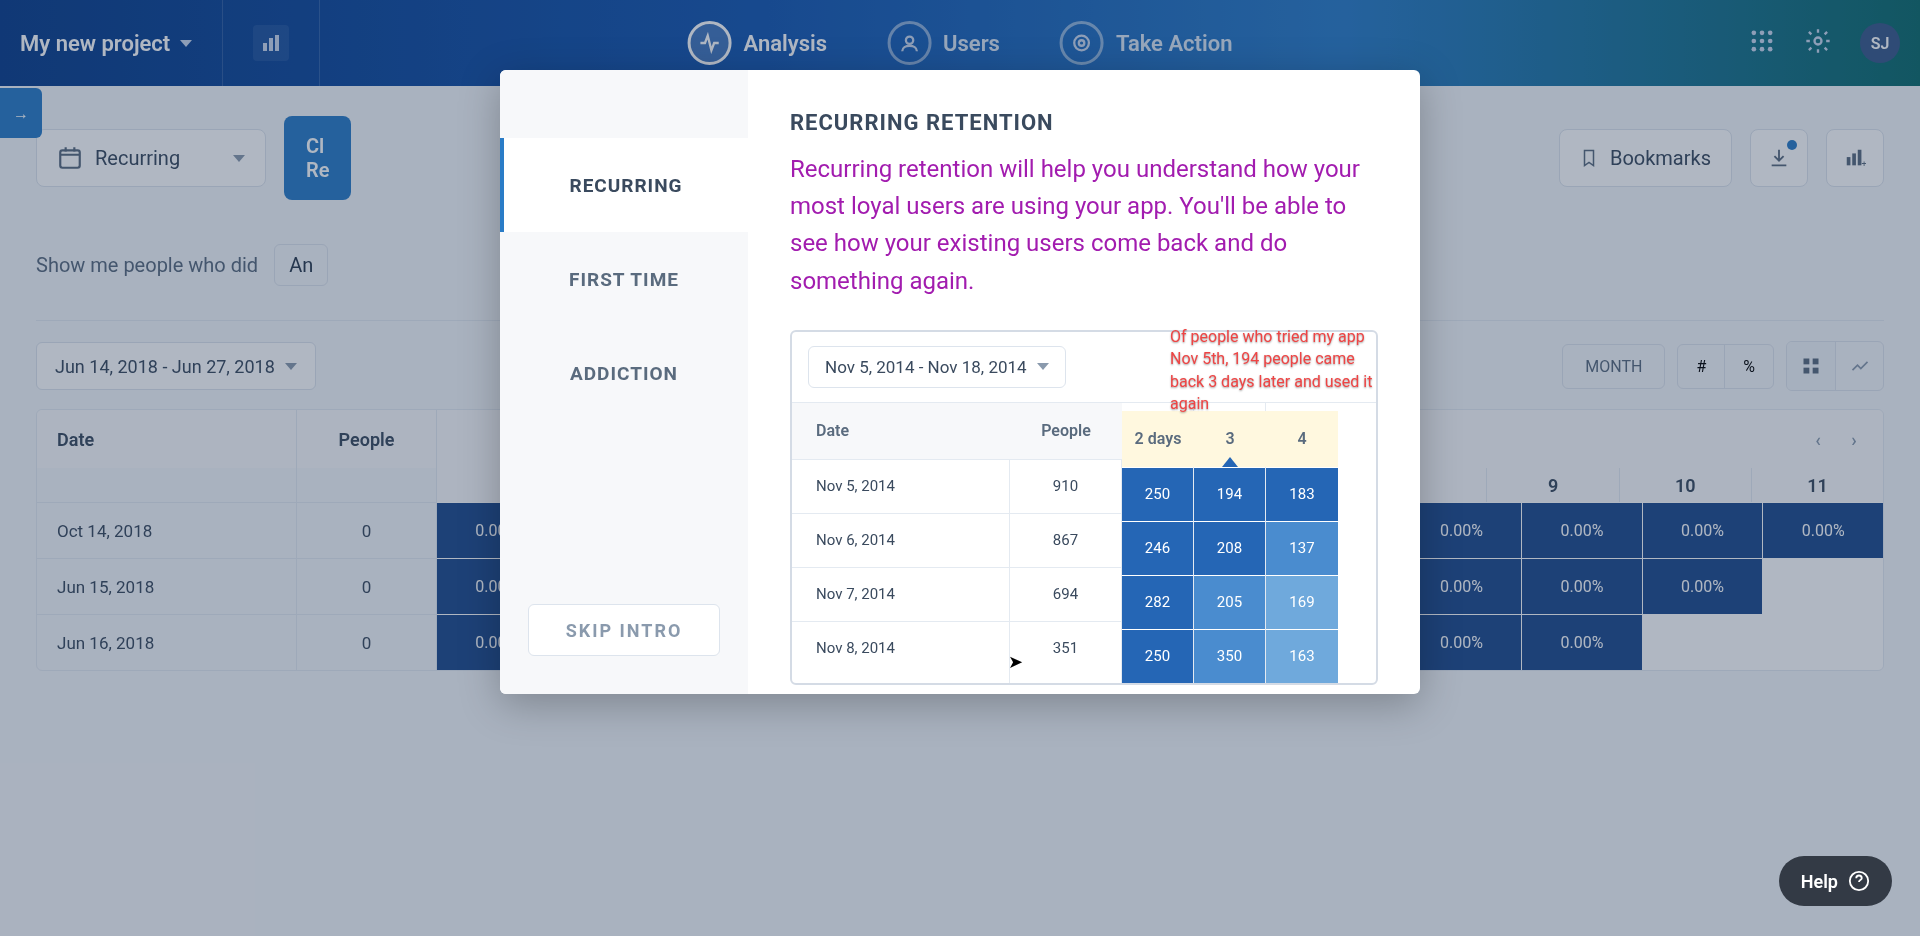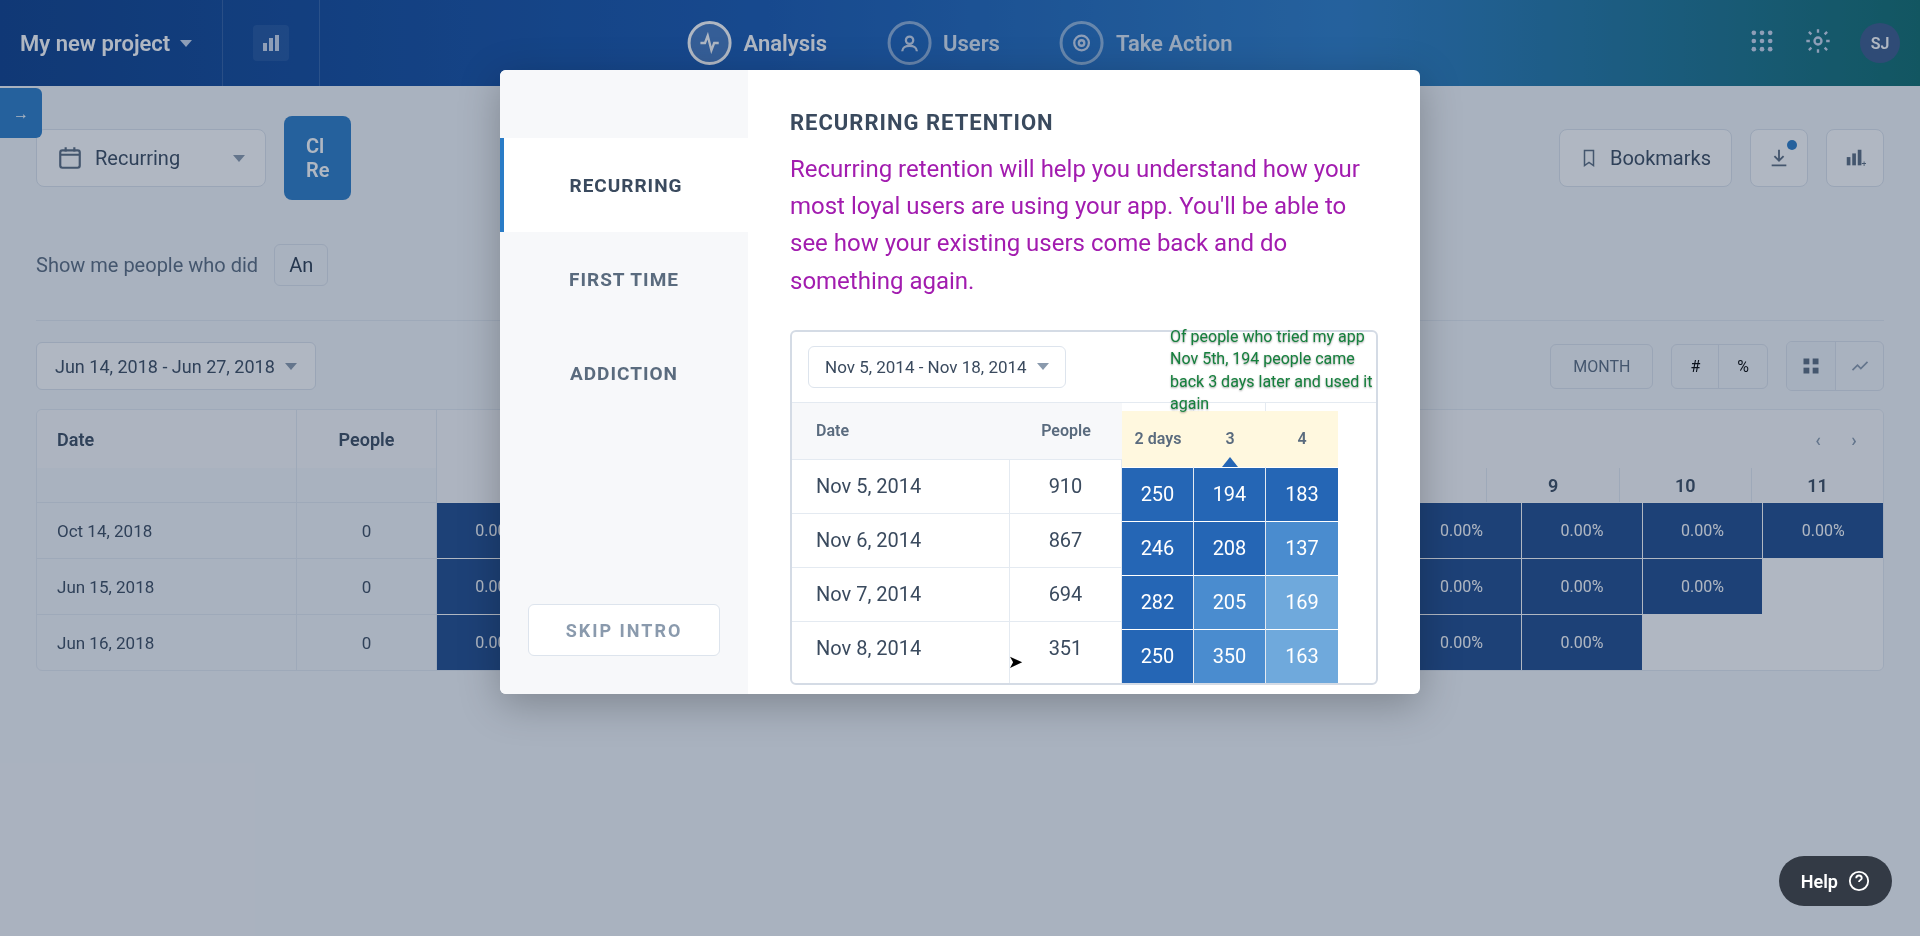--- a/index.html
+++ b/index.html
@@ -30,21 +30,21 @@
 .filter-pill.recurring { min-width:230px; }
 .tooltip-balloon { background:#2a7cc7; color:#fff; padding:18px 22px; border-radius:8px; font-size:20px; font-weight:600; position:relative; }
 .bookmarks-btn { margin-left:auto; }
 .sq-btn { width:58px; height:58px; border:1px solid #dde4ed; border-radius:8px; background:#fff; display:flex; align-items:center; justify-content:center; cursor:pointer; position:relative; }
 .notif-dot { position:absolute; top:10px; right:10px; width:10px; height:10px; background:#2a7cc7; border-radius:50%; }
 
 .query-row { display:flex; align-items:center; gap:16px; padding:14px 0; }
 .query-label { font-size:20px; color:#5a6b7e; }
 .any-select { font-size:20px; color:#2a3a4e; padding:8px 14px; border:1px solid #dde4ed; border-radius:6px; }
 
-.results-bar { display:flex; align-items:center; gap:18px; padding:20px 0 18px 0; border-top:1px solid #e4eaf1; margin-top:20px; }
+.results-bar { display:flex; align-items:center; gap:12px; padding:20px 0 18px 0; border-top:1px solid #e4eaf1; margin-top:20px; }
 .date-range-pill { height:48px; padding:0 18px; border:1px solid #dde4ed; border-radius:6px; display:flex; align-items:center; gap:10px; font-size:18px; color:#3a4a5e; background:#fff; cursor:pointer; }
 .period-tabs { display:flex; border:1px solid #dde4ed; border-radius:6px; overflow:hidden; margin-left:auto; }
 .period-tab { padding:12px 22px; font-size:16px; color:#5a6b7e; cursor:pointer; border-left:1px solid #dde4ed; }
 .period-tab:first-child { border-left:none; }
 .fmt-tabs { display:flex; border:1px solid #dde4ed; border-radius:6px; overflow:hidden; }
 .fmt-tab { padding:12px 18px; font-size:16px; cursor:pointer; }
 .view-tabs { display:flex; border:1px solid #dde4ed; border-radius:6px; overflow:hidden; }
 .view-btn { width:48px; height:48px; display:flex; align-items:center; justify-content:center; border-left:1px solid #dde4ed; cursor:pointer; }
 .view-btn:first-child { border-left:none; }
 .view-btn.active { background:#f0f4f9; }
@@ -85,29 +85,29 @@
 .example-wrap { border:2px solid #d4dbe5; border-radius:6px; display:flex; flex-direction:column; position:relative; }
 .example-toolbar { padding:14px 16px; border-bottom:1px solid #e4eaf1; display:flex; }
 .ex-date-pill { padding:10px 16px; border:1px solid #dde4ed; border-radius:6px; font-size:17px; color:#3a4a5e; display:flex; align-items:center; gap:10px; cursor:pointer; }
 .ex-table { display:flex; }
 .ex-col { border-right:1px solid #e4eaf1; }
 .ex-col:last-child { border-right:none; }
 .ex-head { height:56px; display:flex; align-items:center; justify-content:center; font-size:16px; color:#5a6b7e; font-weight:600; background:#f7f8fa; }
 .ex-head.date-h { justify-content:flex-start; padding-left:24px; width:218px; }
 .ex-head.people-h { width:112px; }
 .ex-head.num-h { width:72px; background:#fff8df;margin-top:8px; }
-.ex-row { height:54px; display:flex; align-items:center; font-size:20px; color:#3a4a5e; border-top:1px solid #e4eaf1; }
+.ex-row { height:54px; display:flex; align-items:center; font-size:15px; color:#3a4a5e; border-top:1px solid #e4eaf1; }
 .ex-row.date-r { justify-content:flex-start; padding-left:24px; }
 .ex-row.num-r { justify-content:center; color:#fff; border-top:1px solid #fff; }
 .c-dblue { background:#2566b5; }
 .c-mblue { background:#4a8ccf; }
 .c-lblue { background:#6fa9dc; }
 .ex-num-3-wrap { position:relative; }
 .ex-pointer-triangle { position:absolute; top:-10px; left:50%; transform:translateX(-50%); width:0; height:0; border-left:8px solid transparent; border-right:8px solid transparent; border-bottom:10px solid #2566b5; z-index:3; }
-.ex-tooltip { position:absolute; top:-6px; right:-8px; width:218px; color:#15803d; font-size:16px; line-height:1.4; z-index:4; text-shadow:0 1px 2px rgba(0,0,0,0.4); padding:0 4px; }
+.ex-tooltip { position:absolute; top:-6px; right:-8px; width:218px; color:#ef4444; font-size:16px; line-height:1.4; z-index:4; text-shadow:0 1px 2px rgba(0,0,0,0.4); padding:0 4px; }
 
 .cursor { position:absolute; bottom:22px; left:260px; z-index:160; font-size:18px; pointer-events:none; }
 </style>
 </head>
 <body>
 
 <div class="topbar">
   <div class="project-picker">
     <span>My new project</span>
     <span class="chevron-down"></span>

